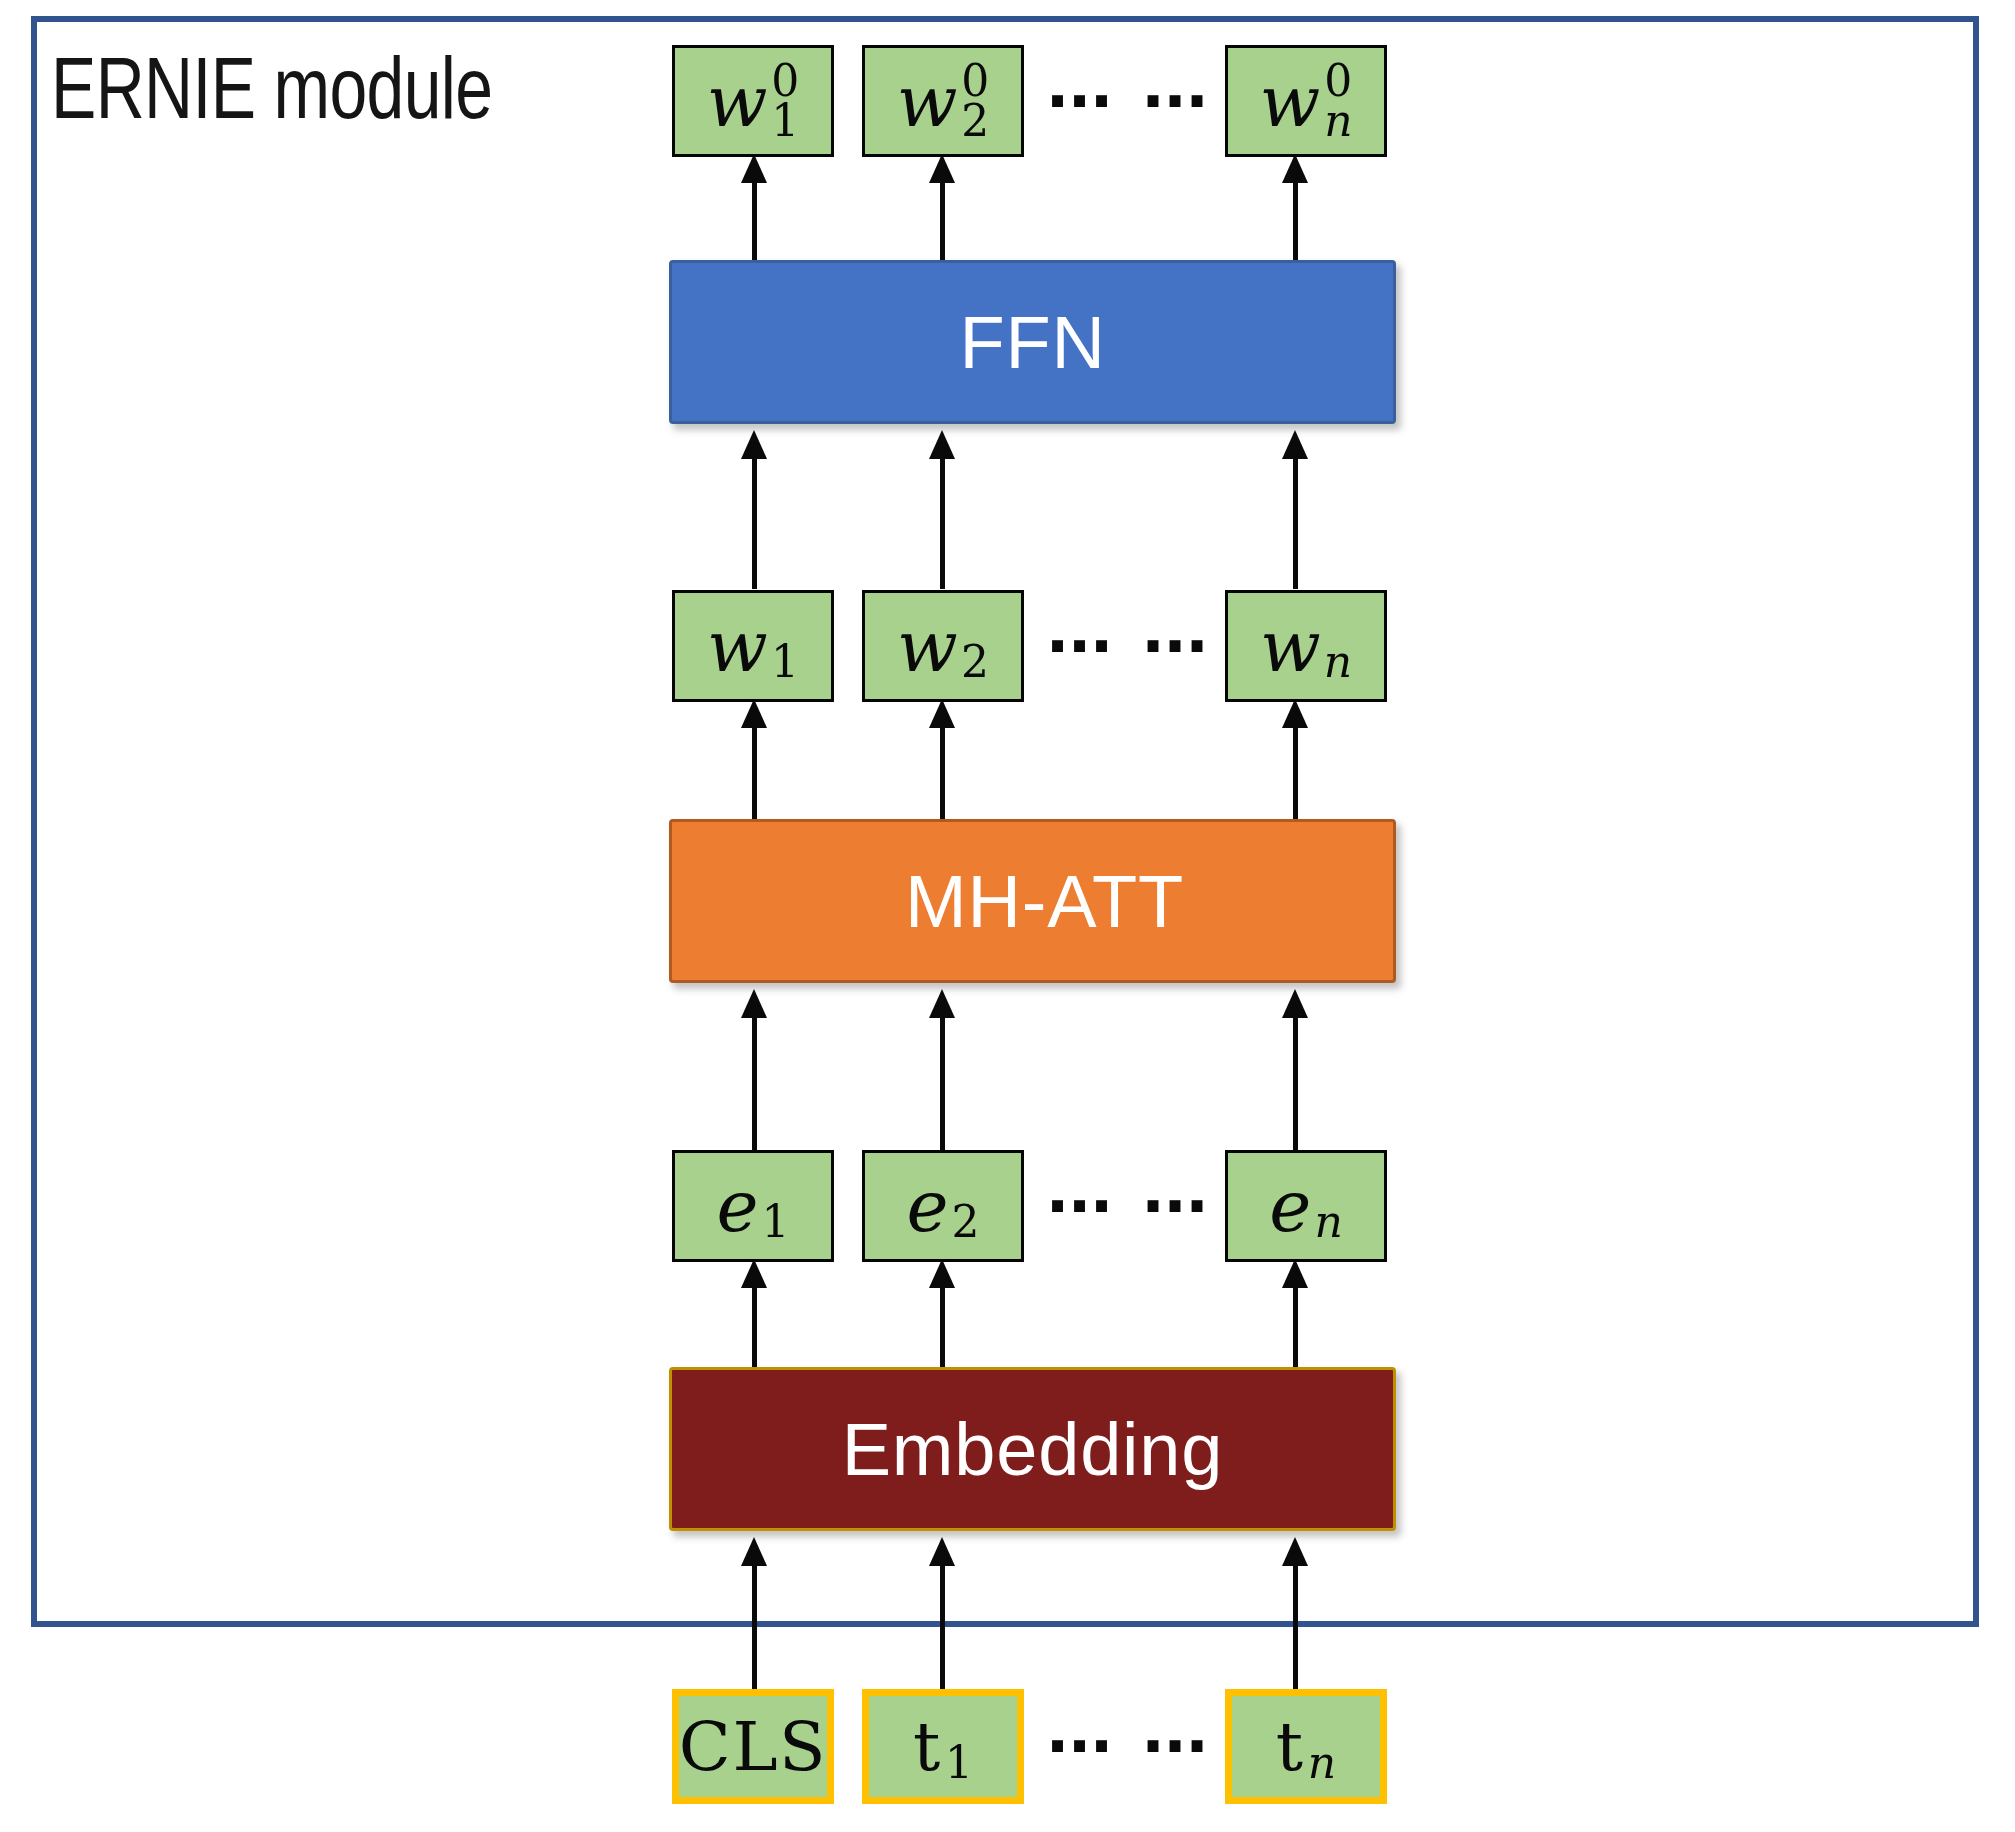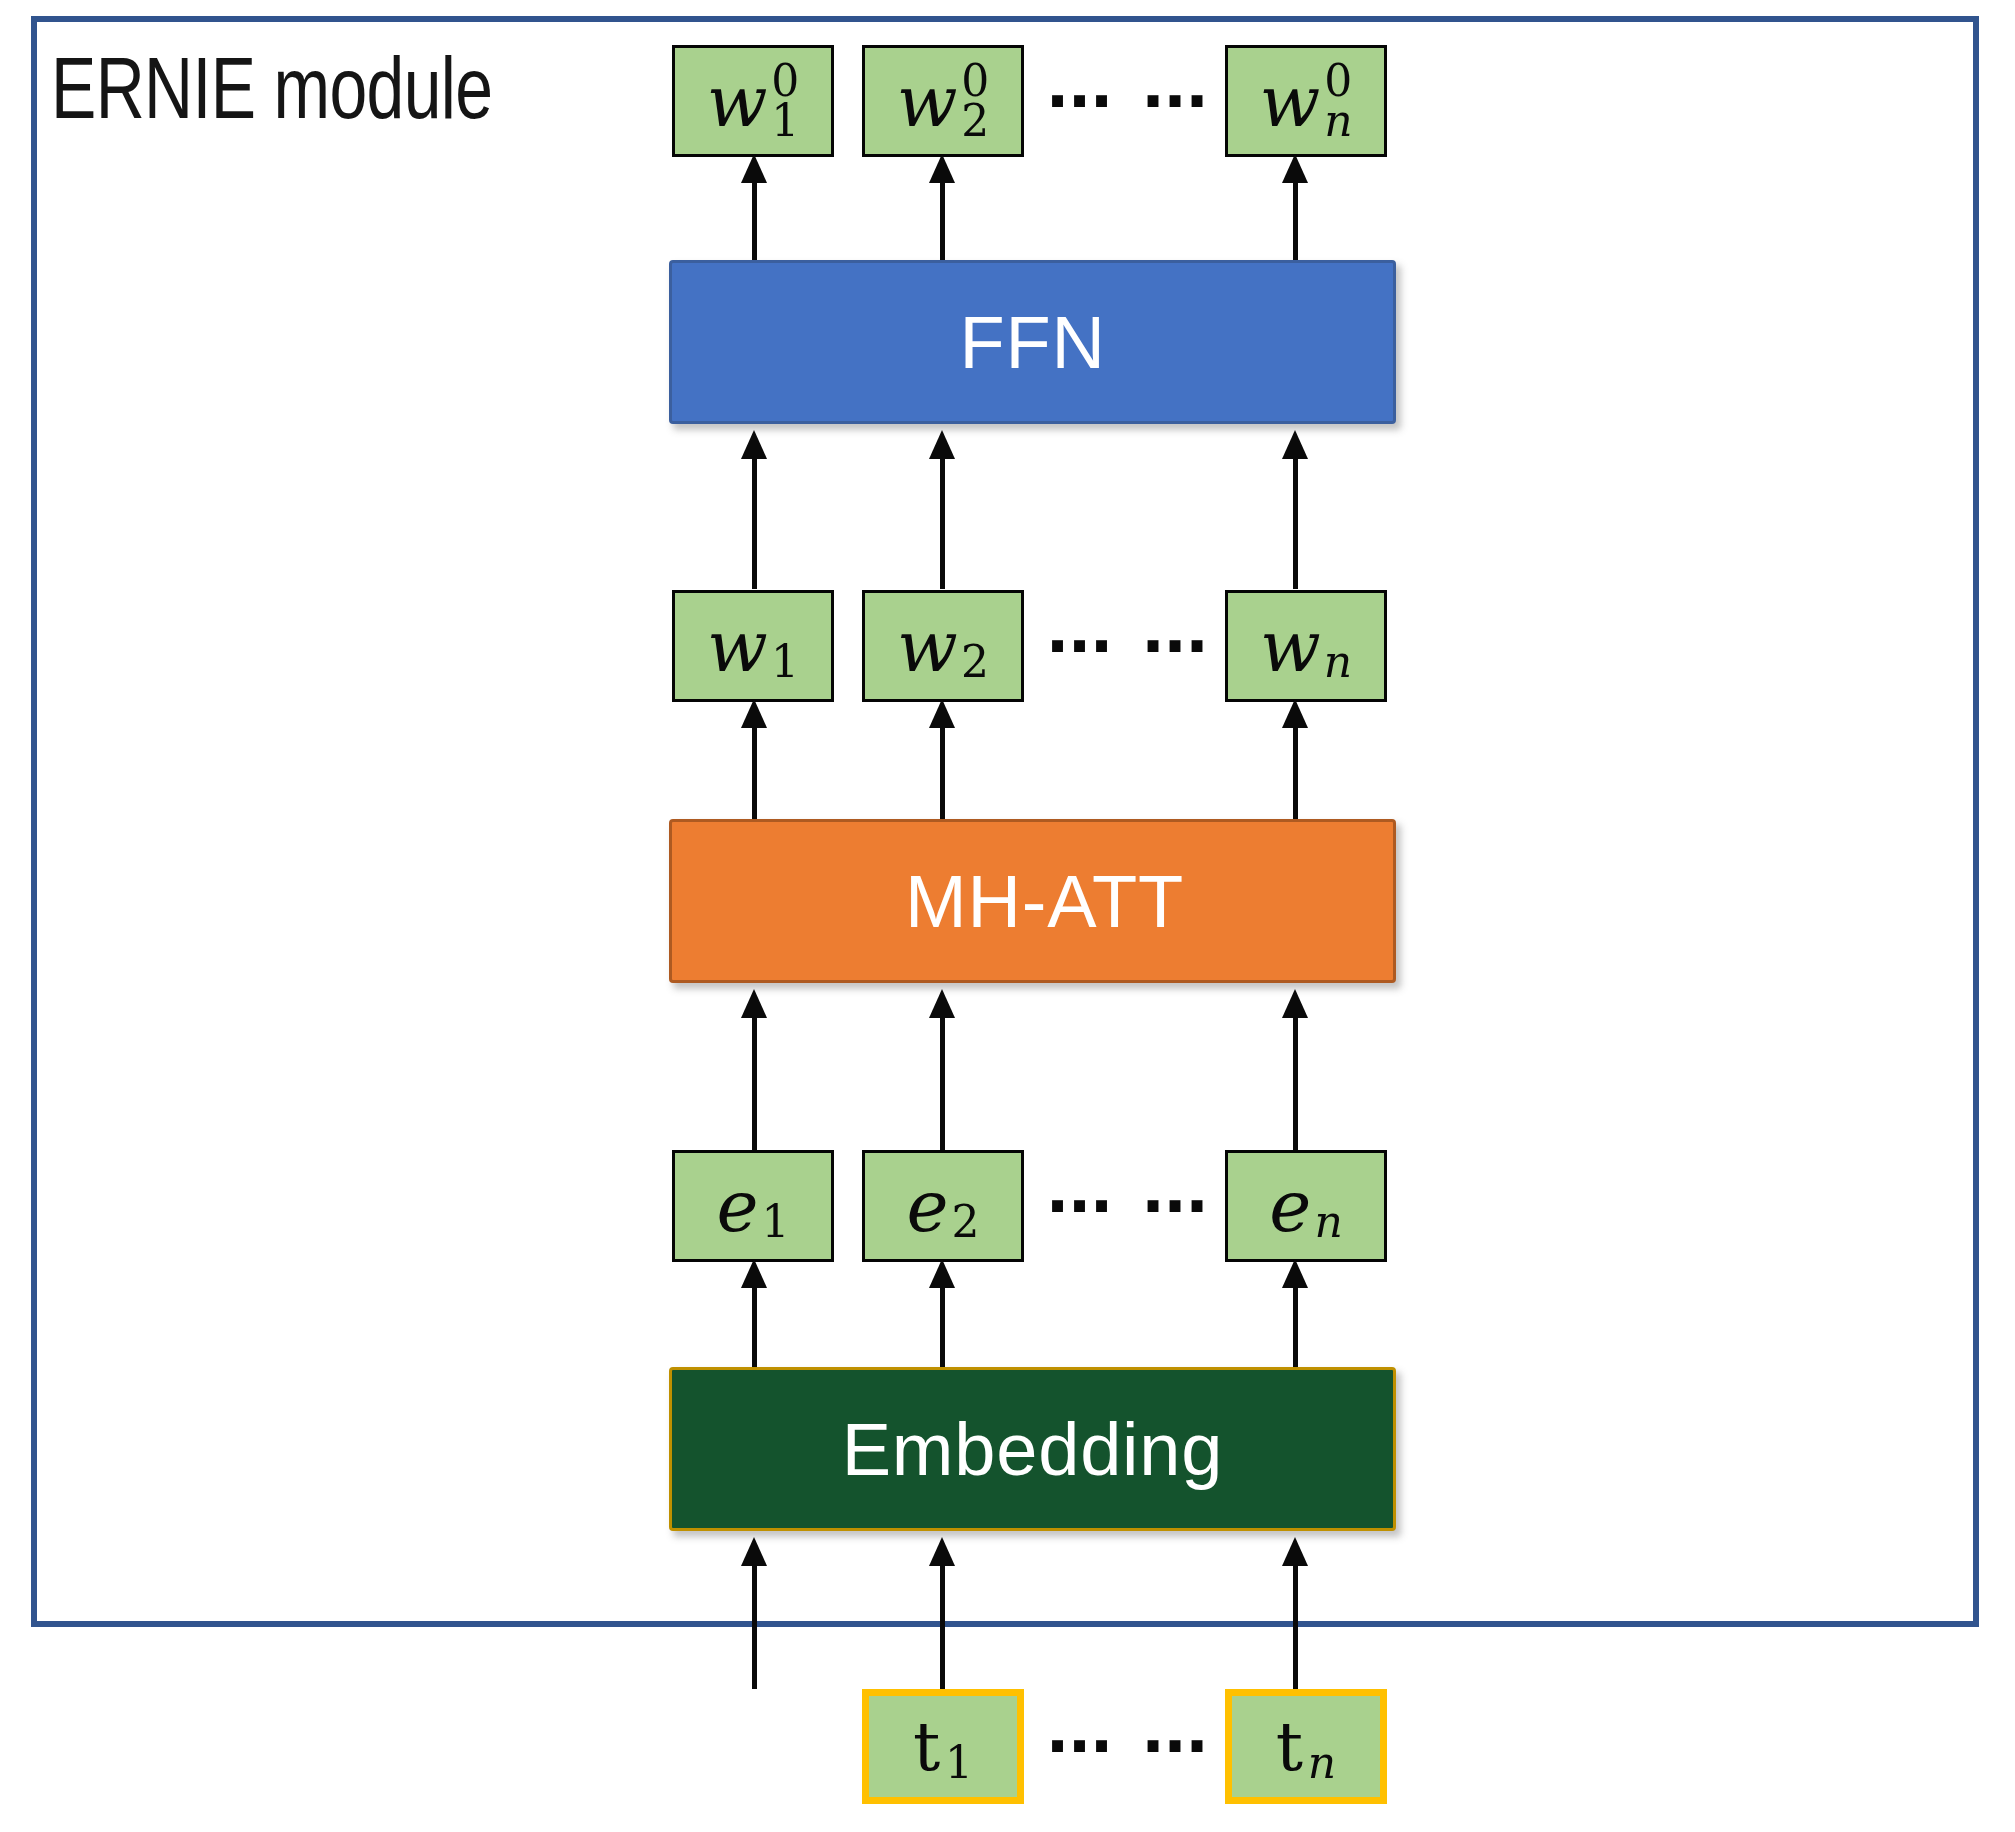--- a/index.html
+++ b/index.html
@@ -44,21 +44,21 @@
     align-items: center;
     justify-content: center;
     color: #ffffff;
     font-size: 74px;
     letter-spacing: 0.8px;
     box-shadow: 4.6px 5.4px 7px rgba(90,90,90,0.35);
     white-space: nowrap;
   }
   .ffn       { top: 260px;  background: #4472C4; border: 3.9px solid #3B5F9E; }
   .mhatt     { top: 819px; background: #ED7D31; border: 3.9px solid #AE5A21; padding-left: 24px; }
-  .embedding { top: 1367px; background: #14532d; border: 3.9px solid #BF9000; }
+  .embedding { top: 1367px; background: #7f1d1d; border: 3.9px solid #BF9000; }
 
   
   .gbox {
     position: absolute;
     width: 162px; height: 112px;
     box-sizing: border-box;
     background: #A9D18E;
     border: 3.9px solid #050505;
     display: flex;
     align-items: center;
@@ -206,20 +206,25 @@
     </span>
   </div>
   <div class="dots" style="left:1030px; top:1150px; height:112px;">··· ···</div>
   <div class="gbox" style="left:1225px; top:1150px;">
     <span class="mlabel">
       <span class="mbase">e</span>
       <span class="msub-inline it">n</span>
     </span>
   </div>
 
+  <div class="gbox token" style="left:672px; top:1689px;">
+    <span class="mlabel">
+      <span class="tbase">CLS</span>
+    </span>
+  </div>
   <div class="gbox token" style="left:862px; top:1689px;">
     <span class="mlabel">
       <span class="tbase">t</span>
       <span class="msub-inline rm">1</span>
     </span>
   </div>
   <div class="dots" style="left:1030px; top:1689px; height:115px;">··· ···</div>
   <div class="gbox token" style="left:1225px; top:1689px;">
     <span class="mlabel">
       <span class="tbase">t</span>

